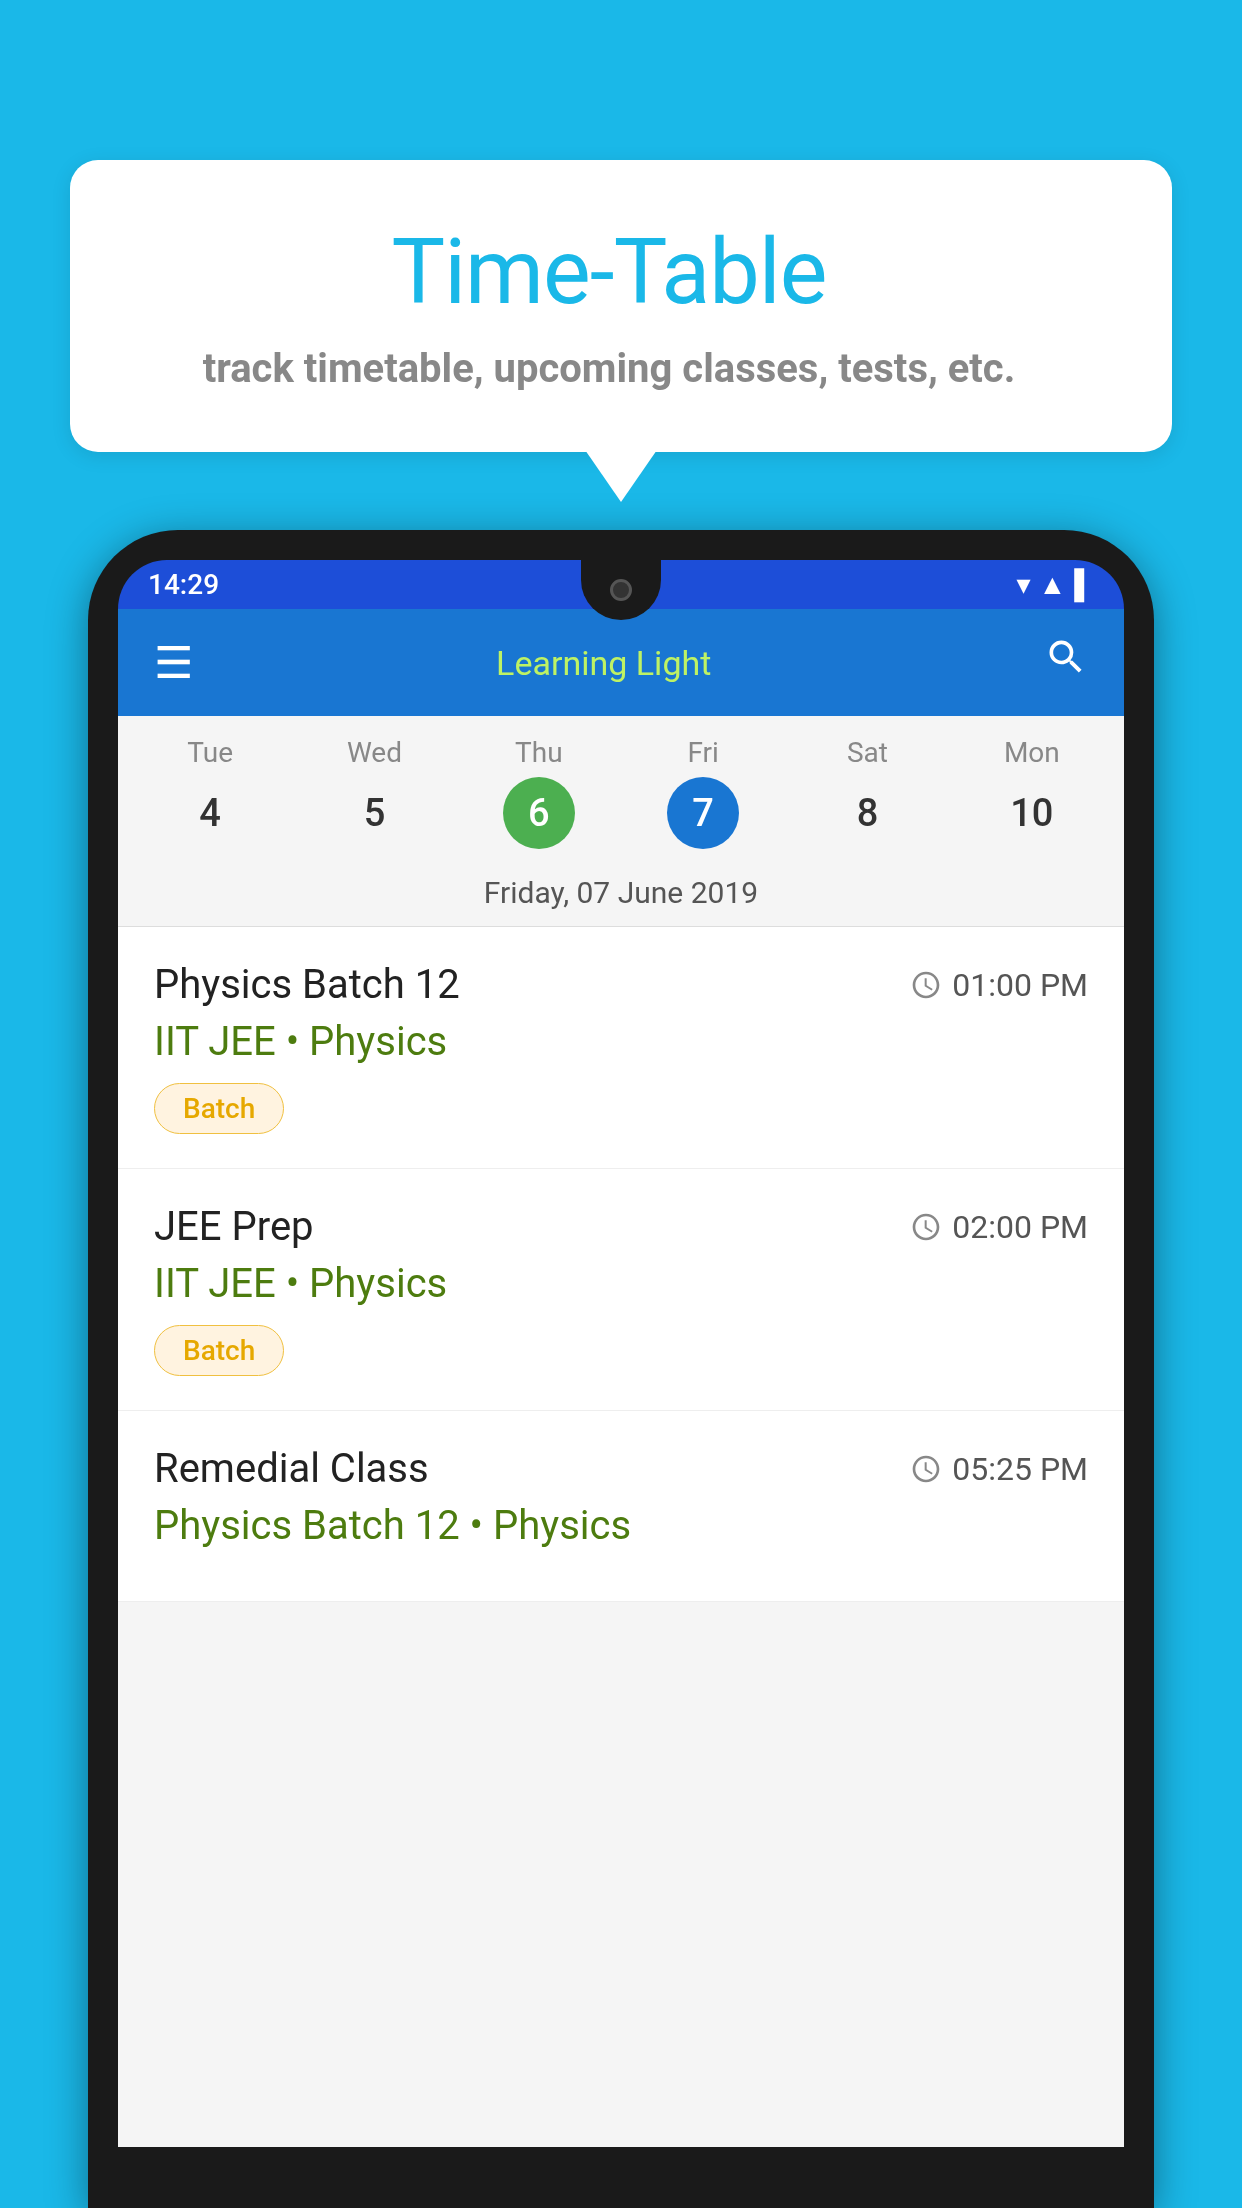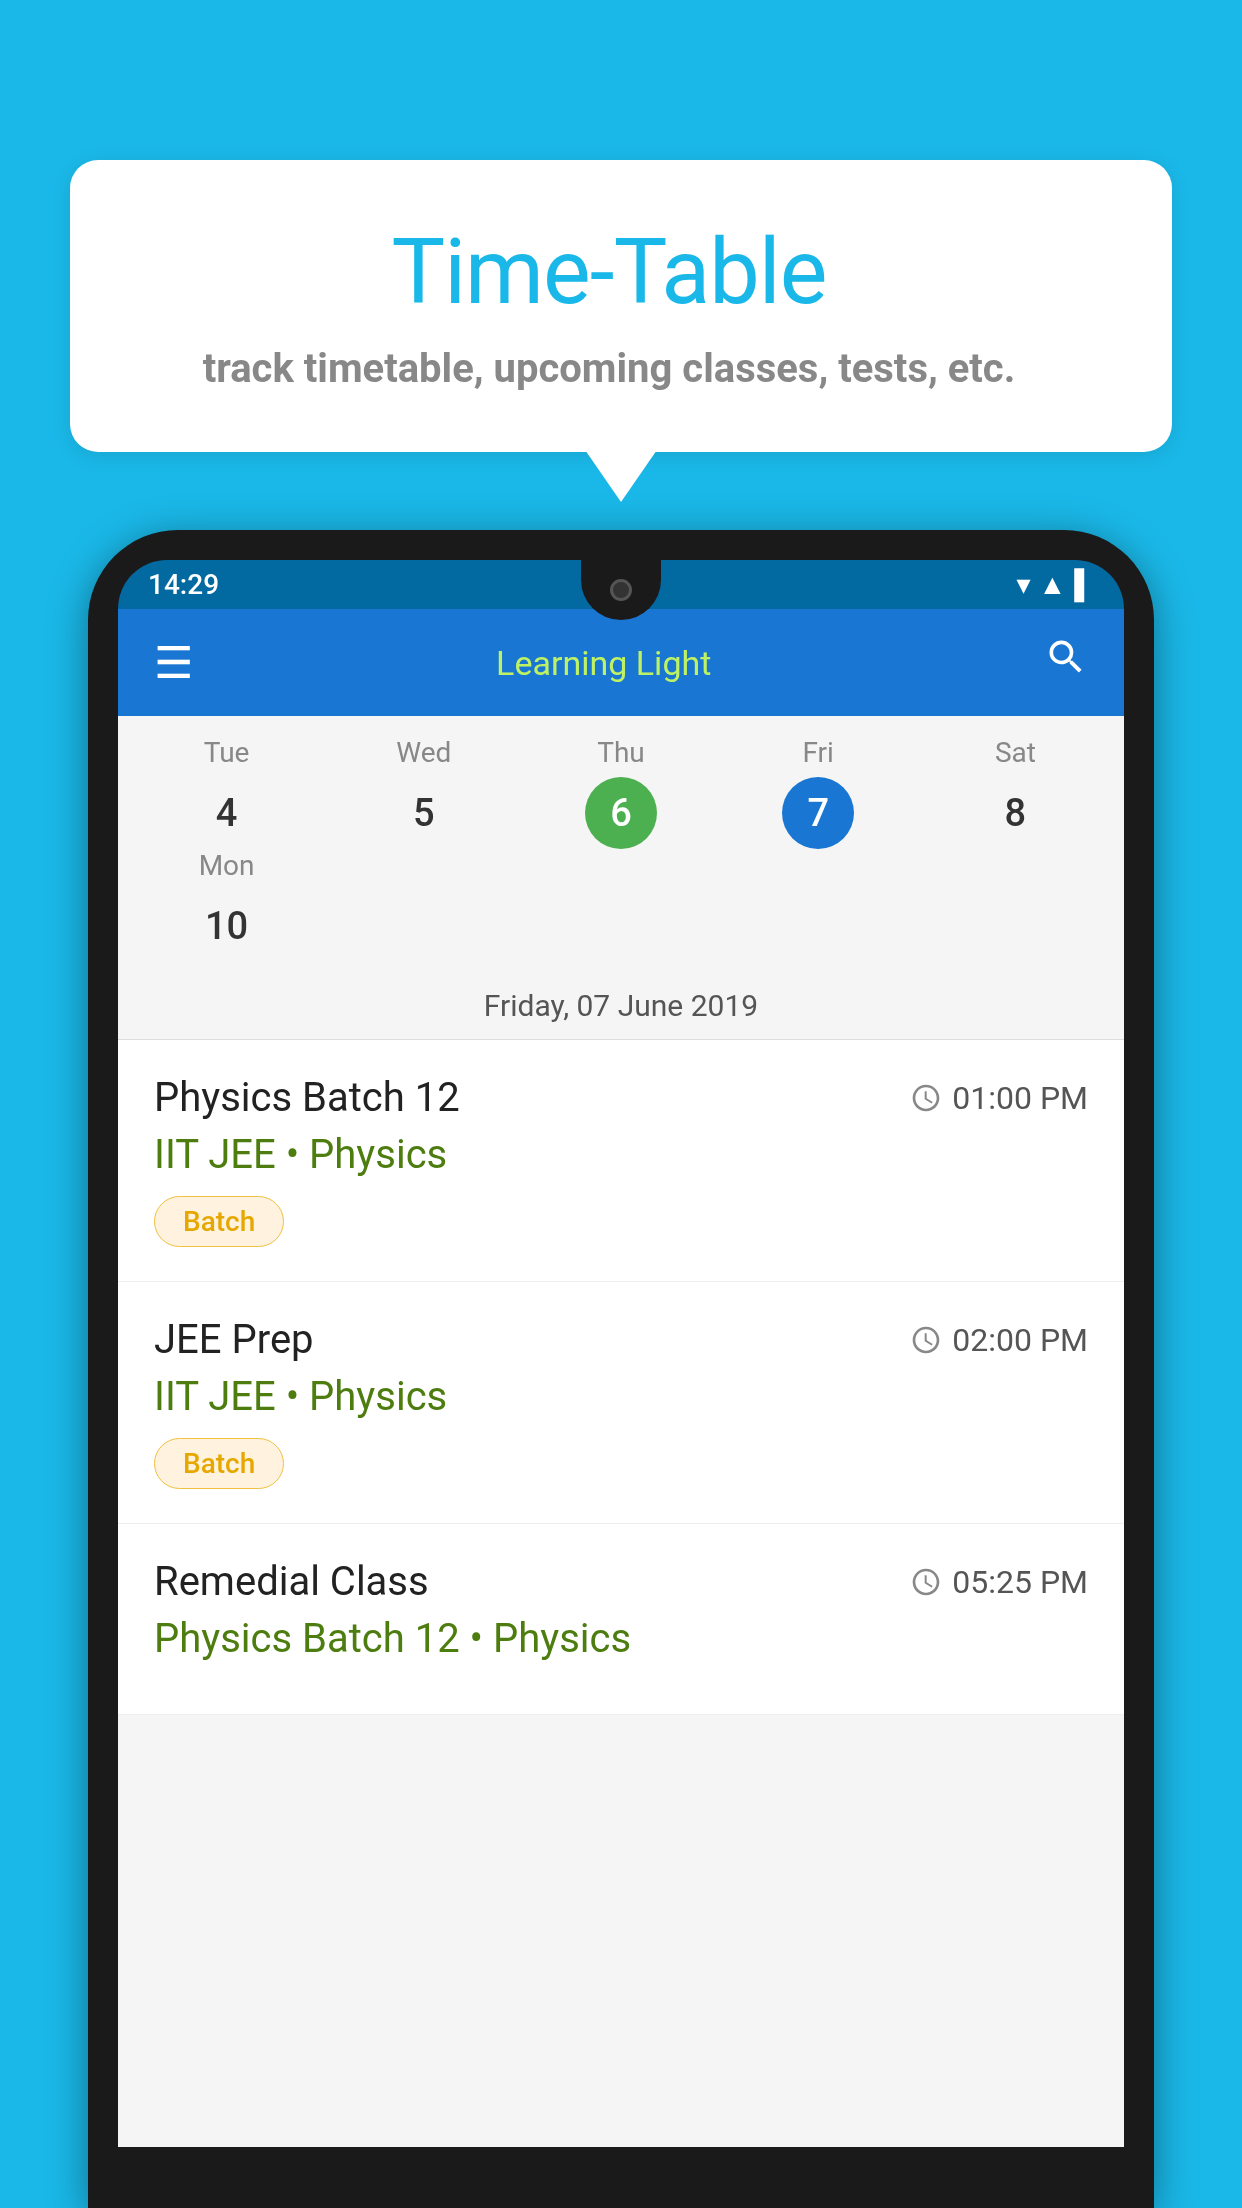--- a/index.html
+++ b/index.html
@@ -70,21 +70,21 @@
       padding: 30px;
       box-shadow: 0 8px 40px rgba(0,0,0,0.4);
     }
 
     
     .phone-top-bar {
       display: flex;
       justify-content: space-between;
       align-items: center;
       padding: 8px 30px;
-      background: #0369a1;
+      background: #1d4ed8;
       position: relative;
       border-radius: 58px 58px 0 0;
     }
 
     .phone-status-left {
       color: white;
       font-size: 28px;
       font-weight: 500;
     }
 
@@ -155,21 +155,21 @@
 
     .toolbar-search-icon {
       color: white;
       font-size: 44px;
     }
 
     
     .week-header {
       background: #f5f5f5;
       display: grid;
-      grid-template-columns: repeat(5, 1fr);
+      grid-template-columns: repeat(6, 1fr);
       padding: 20px 10px 10px;
       text-align: right;
     }
 
     .week-day-item {
       display: flex;
       flex-direction: column;
       align-items: center;
       gap: 8px;
     }

